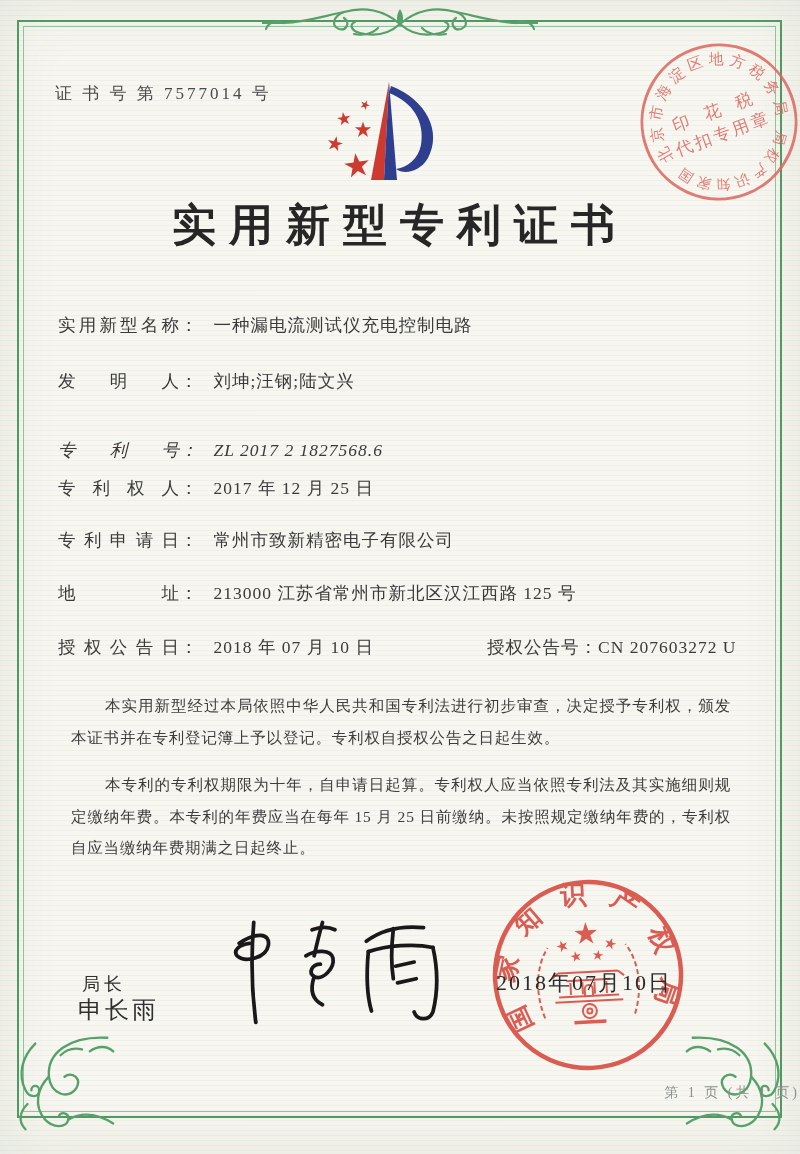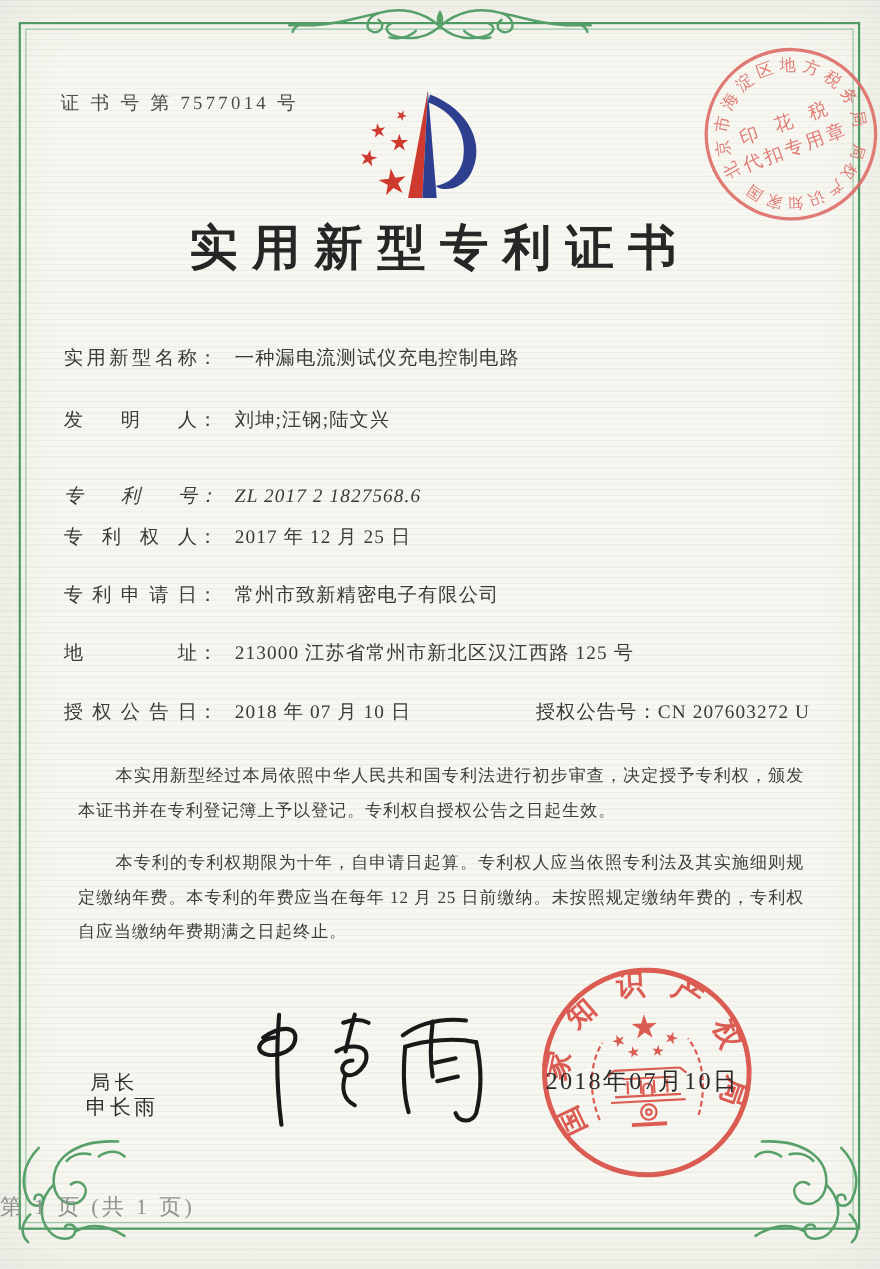--- a/index.html
+++ b/index.html
@@ -38,29 +38,29 @@
   .fvalue{margin-left:15px;}
   .grant-no{position:absolute;left:397px;top:0;margin-left:32px;}
   
   .body-text{position:absolute;left:55px;right:53px;top:674px;
     font-size:15.5px;line-height:31.5px;color:#3d3d3d;letter-spacing:0.8px;
     text-align:justify;}
   .body-text p{margin:16px;text-indent:2.2em;}
   
   .officer-title{position:absolute;left:82px;top:944px;font-size:18px;
     letter-spacing:4px;color:#303030;margin-top:28px;}
-  .officer-name{position:absolute;left:78px;top:994px;font-size:19px;
+  .officer-name{position:absolute;left:78px;top:994px;font-size:24px;
     letter-spacing:3px;color:#303030;}
   .signature{position:absolute;left:210px;top:916px;width:250px;height:115px;}
   .gov-seal{position:absolute;left:487px;top:874px;width:202px;height:202px;
     transform:rotate(-3deg);opacity:.92;}
   .seal-date{position:absolute;left:496px;top:968px;font-size:22px;
     letter-spacing:2px;color:#2b2b2b;}
-  .footer{position:absolute;left:0;top:1084px;width:100%;text-align:left;
-    font-size:20px;letter-spacing:3px;color:#8d928d;}
+  .footer{position:absolute;left:0;top:1084px;width:100%;text-align:right;
+    font-size:14px;letter-spacing:3px;color:#8d928d;}
 </style>
 </head>
 <body>
 
 <div class="page">
 
   <div class="frame-outer"></div>
   <div class="frame-inner"></div>
 
   <svg class="ornament-top" viewBox="0 0 276 44">
@@ -160,21 +160,21 @@
   </div>
   <div class="field-row" style="top:635px;">
     <span class="flabel">授权公告日</span><span class="fcolon">：</span><span class="fvalue">2018 年 07 月 10 日</span>
     <span class="grant-no">
       <span>授权公告号</span><span>：</span><span>CN 207603272 U</span>
     </span>
   </div>
 
   <div class="body-text">
     <p>本实用新型经过本局依照中华人民共和国专利法进行初步审查，决定授予专利权，颁发本证书并在专利登记簿上予以登记。专利权自授权公告之日起生效。</p>
-    <p>本专利的专利权期限为十年，自申请日起算。专利权人应当依照专利法及其实施细则规定缴纳年费。本专利的年费应当在每年 12 月 25 日前缴纳。未按照规定缴纳年费的，专利权自应当缴纳年费期满之日起终止。</p>
+    <p>本专利的专利权期限为十年，自申请日起算。专利权人应当依照专利法及其实施细则规定缴纳年费。本专利的年费应当在每年 15 月 25 日前缴纳。未按照规定缴纳年费的，专利权自应当缴纳年费期满之日起终止。</p>
   </div>
 
   <div class="officer-title">局长</div>
   <div class="officer-name">申长雨</div>
 
   <svg class="signature" viewBox="0 0 240 110">
     <g stroke="#191919" stroke-width="3.6" fill="none" stroke-linecap="round" stroke-linejoin="round">
       <path d="M28,26 C44,15 58,16 56,28 C54,40 34,45 26,38 C22,33 28,27 38,26"></path>
       <path d="M42,6 C40,30 39,64 44,102"></path>
       <path d="M98,13 C106,10 114,10 120,13"></path>

